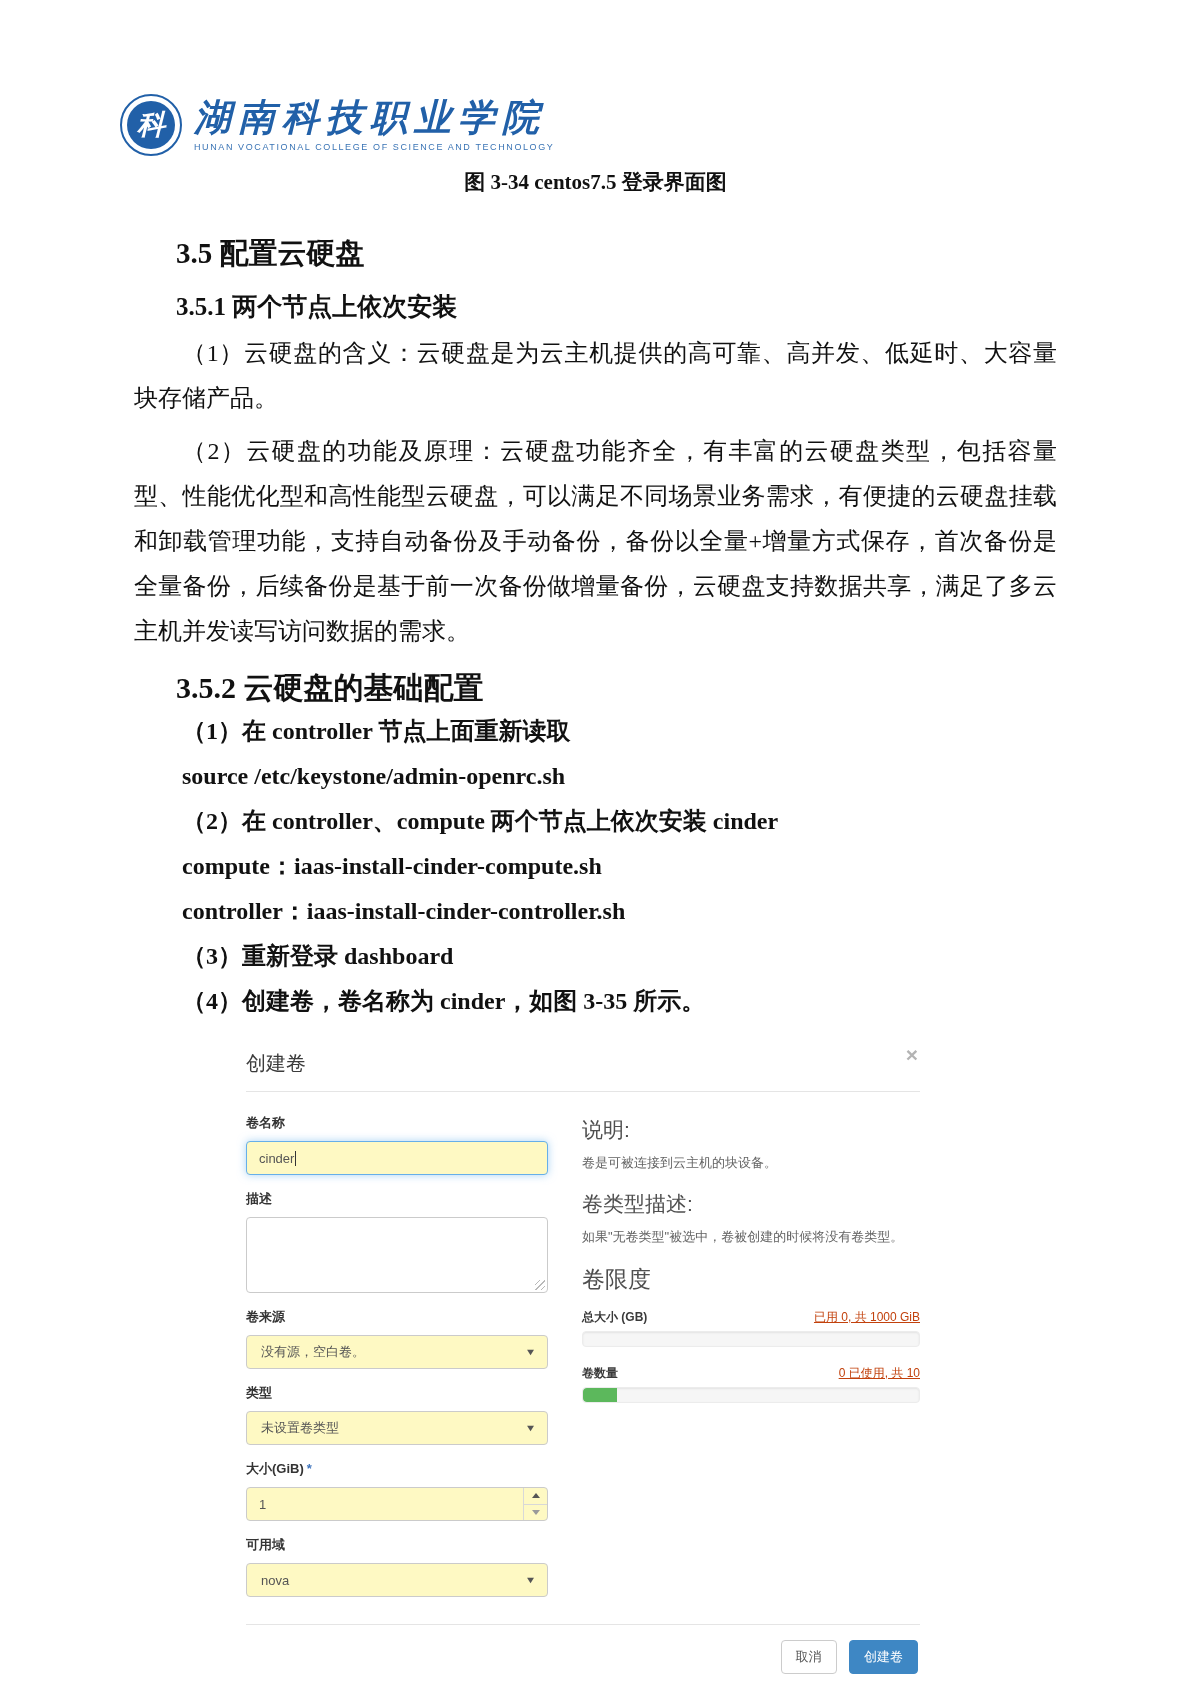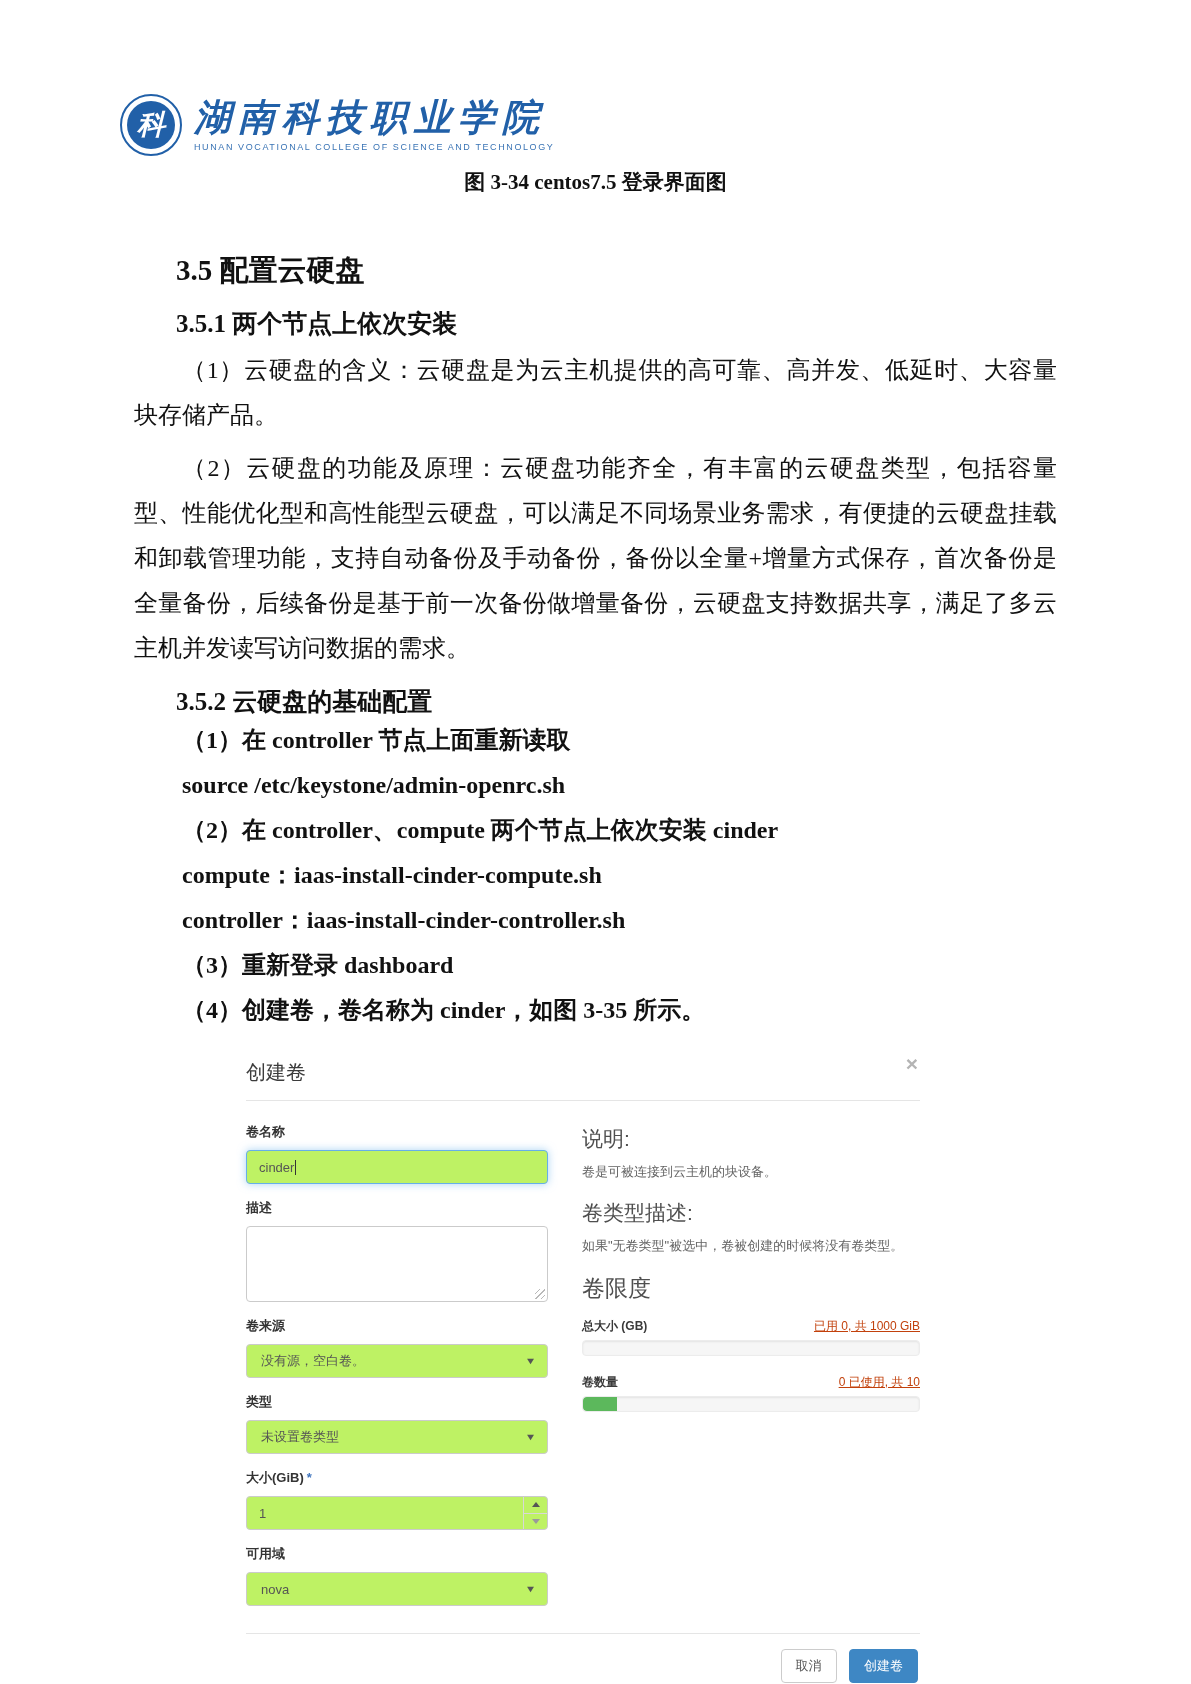--- a/index.html
+++ b/index.html
@@ -28,43 +28,43 @@
     color:#2160a8; font-size:37px; font-weight:bold; font-style:italic;
     letter-spacing:7px; line-height:1.1; font-family:"Liberation Serif",serif;
   }
   .logo-en { color:#3a74b5; font-size:9px; letter-spacing:1.6px; margin-top:3px;
     font-family:"Liberation Sans",sans-serif; }
 
   .fig-caption { text-align:center; font-weight:bold; font-size:21px; margin-top:8px; }
 
   
   .doc { width:923px; }
-  .h2 { font-size:29px; font-weight:bold; padding-left:42px; margin-top:55px; }
+  .h2 { font-size:29px; font-weight:bold; padding-left:42px; margin-top:38px; }
   .h3 { font-size:25px; font-weight:bold; padding-left:42px; margin-top:16px; }
-  .h3b { font-size:25px; font-weight:bold; padding-left:42px; margin-top:14px; }
+  .h3b { font-size:30px; font-weight:bold; padding-left:42px; margin-top:14px; }
   .para { font-size:24px; line-height:45px; text-align:justify; text-indent:2em; margin-top:8px; }
   .step { font-size:24px; line-height:45px; text-indent:2em;font-weight:bold; }
 
   
   .modal-wrap { margin:16px 0 0 112px; width:674px; }
   .modal { position:relative; background:#fff;
     font-family:"Liberation Sans","DejaVu Sans",sans-serif; color:#555; }
   .modal-header { position:relative; padding:10px 2px 14px 0; border-bottom:1px solid #e5e5e5; }
   .modal-title { font-size:20px; color:#3c3c3c; font-weight:400; }
   .modal-close { position:absolute; right:2px; top:4px; font-size:21px; line-height:1;
     color:#b4b4b4; font-weight:bold; cursor:pointer; }
   .modal-body { display:flex; gap:34px; padding-top:20px; min-height:532px; }
   .col-left { width:302px; flex:0 0 auto; }
   .col-right { flex:1; min-width:0; }
 
   .f-label { display:block; font-size:13px; font-weight:bold; color:#343434; margin:15px 0 9px; }
   .f-label.first { margin-top:2px; }
   .req { color:#3f74bd; margin-left:3px; }
 
-  .control { height:34px; border:1px solid #cbcbcb; border-radius:4px; background:#bef264;
+  .control { height:34px; border:1px solid #cbcbcb; border-radius:4px; background:#fef9c3;
     display:flex; align-items:center; padding:0 12px; font-size:13px; color:#555; }
   .control.focused { border-color:#66afe9; box-shadow:0 0 8px rgba(102,175,233,.55); }
   .caret-line { display:inline-block; width:1px; height:15px; background:#333; margin-left:1px; }
 
   .textarea-box { height:76px; border:1px solid #cbcbcb; border-radius:4px; position:relative; }
   .resize-handle { position:absolute; right:2px; bottom:2px; width:10px; height:10px;
     background:repeating-linear-gradient(135deg, transparent 0 3px, #b9b9b9 3px 4px); }
 
   .select-box { justify-content:space-between; cursor:pointer;padding-left:14px; }
   .dd { font-size:9px; color:#555; transform:scaleX(1.3); }

